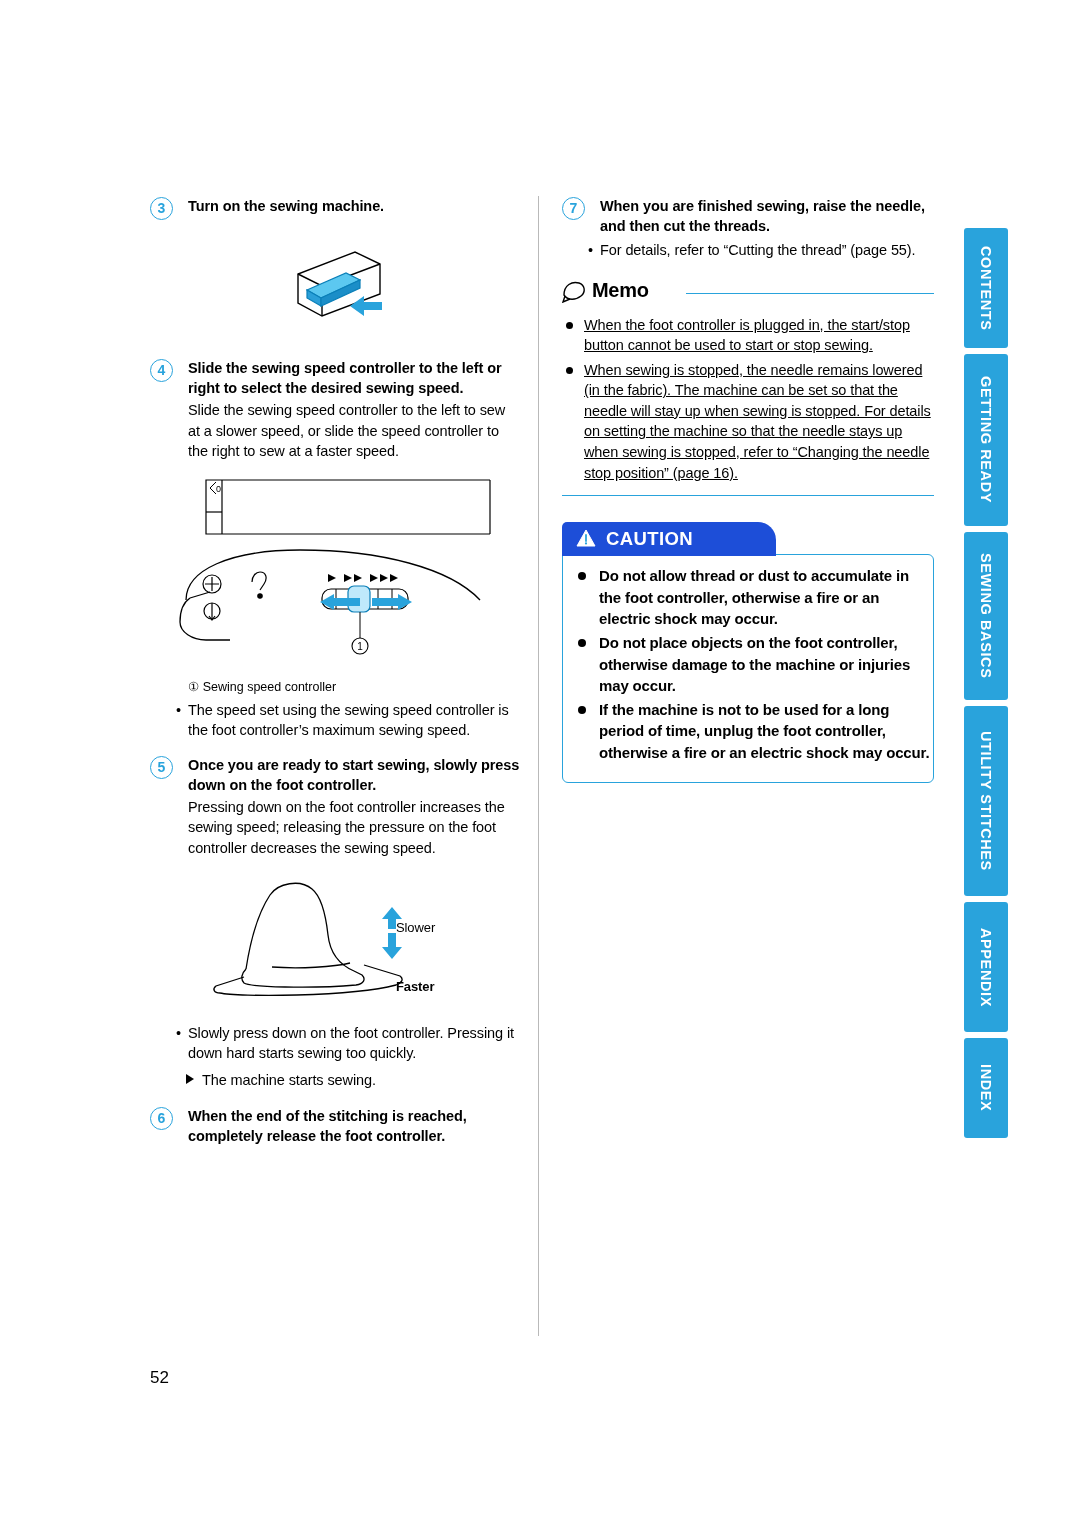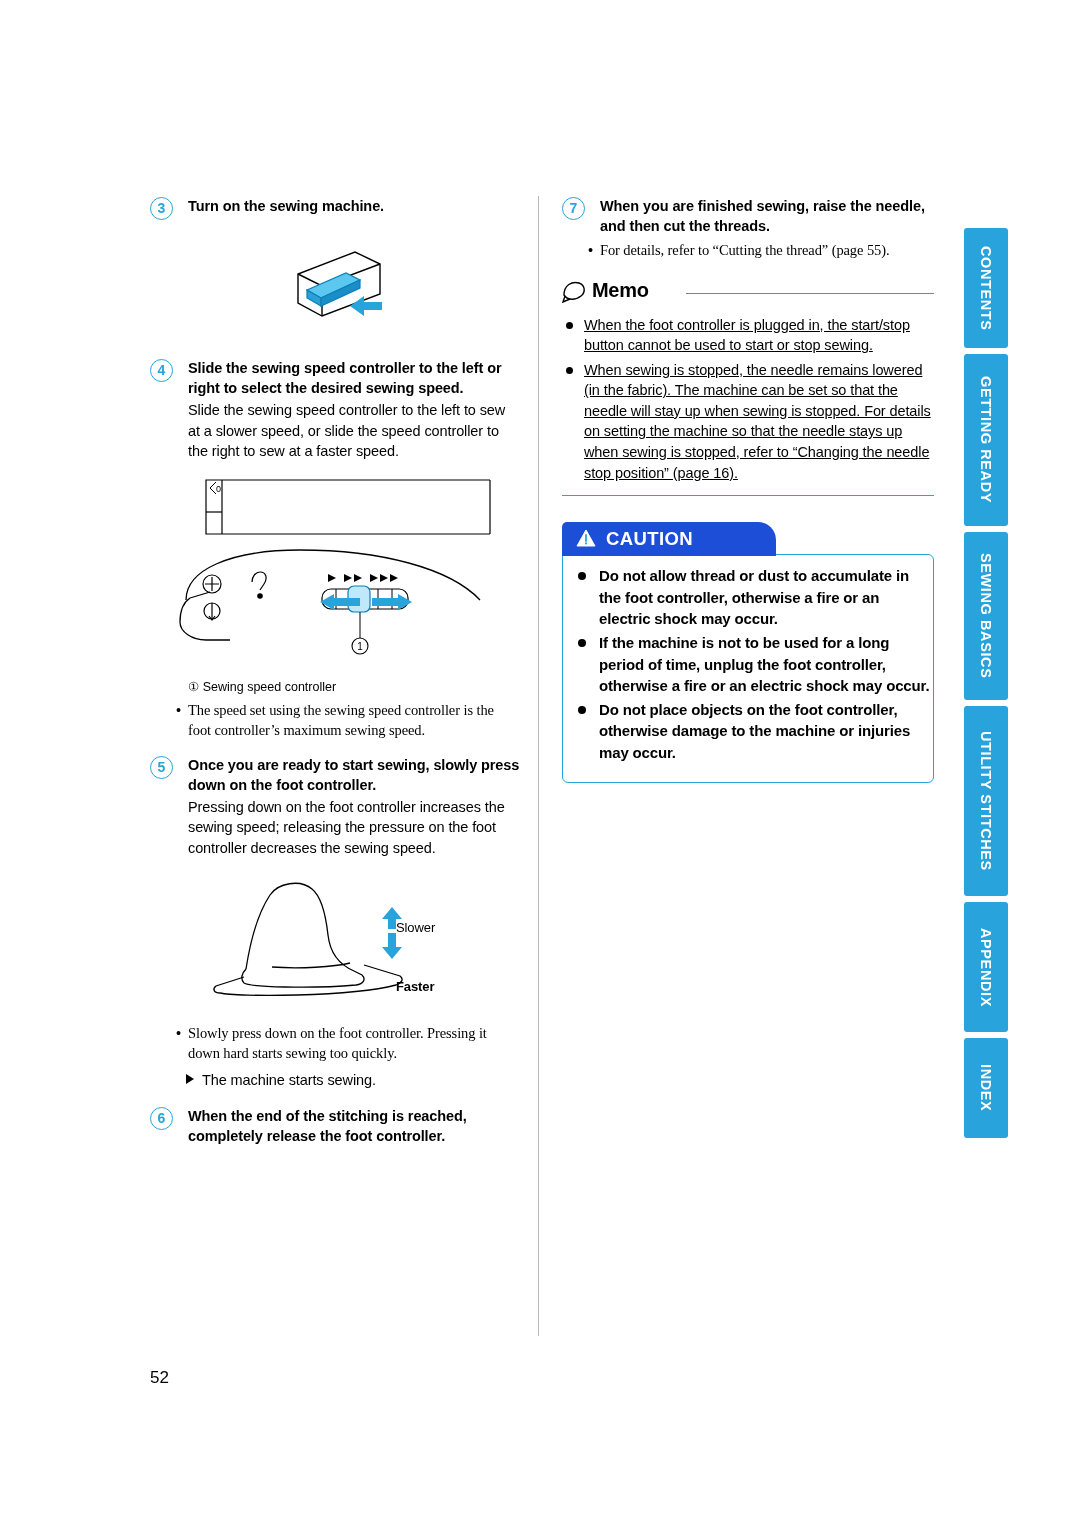--- a/index.html
+++ b/index.html
@@ -84,21 +84,20 @@
     margin-top: 6px;
     letter-spacing: -0.1px;
   }
   .bullet-line .dot {
     position: absolute;
     left: 26px;
     top: 0px;
   }
   .bullet-line .txt {
     display: block;
-    font-family: Liberation Serif, serif;
   }
   .arrow-line {
     font-size: 14.5px;
     line-height: 1.42;
     padding-left: 52px;
     position: relative;
     margin-top: 6px;
     letter-spacing: -0.1px;
   }
   .arrow-line .tri {
@@ -448,22 +447,22 @@
       <div class="caution-tab">
         <svg class="tri-warn" viewBox="0 0 20 18">
           <path d="M10 1 L19 17 L1 17 Z" fill="#ffffff" stroke="#ffffff" stroke-width="1"></path>
           <path d="M10 6 L10 12" stroke="#29a3dc" stroke-width="1.8" stroke-linecap="round"></path>
           <circle cx="10" cy="14.4" r="1.1" fill="#29a3dc"></circle>
         </svg>
         <div class="c-label">CAUTION</div>
       </div>
       <div class="caution-box">
         <div class="caution-item">Do not allow thread or dust to accumulate in the foot controller, otherwise a fire or an electric shock may occur.</div>
+        <div class="caution-item">Do not place objects on the foot controller, otherwise damage to the machine or injuries may occur.</div>
         <div class="caution-item">If the machine is not to be used for a long period of time, unplug the foot controller, otherwise a fire or an electric shock may occur.</div>
-        <div class="caution-item">Do not place objects on the foot controller, otherwise damage to the machine or injuries may occur.</div>
       </div>
     </div>
 
   </div>
 
   <div class="side-tabs">
     <div class="side-tab" style="height:120px">
       <span>CONTENTS</span>
     </div>
     <div class="side-tab" style="height:172px">

